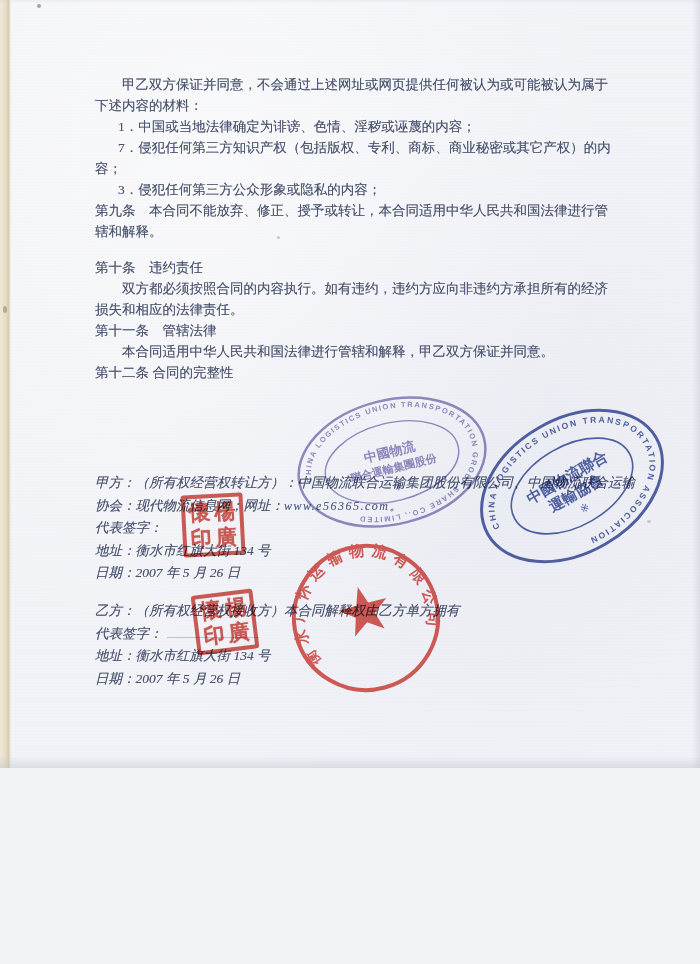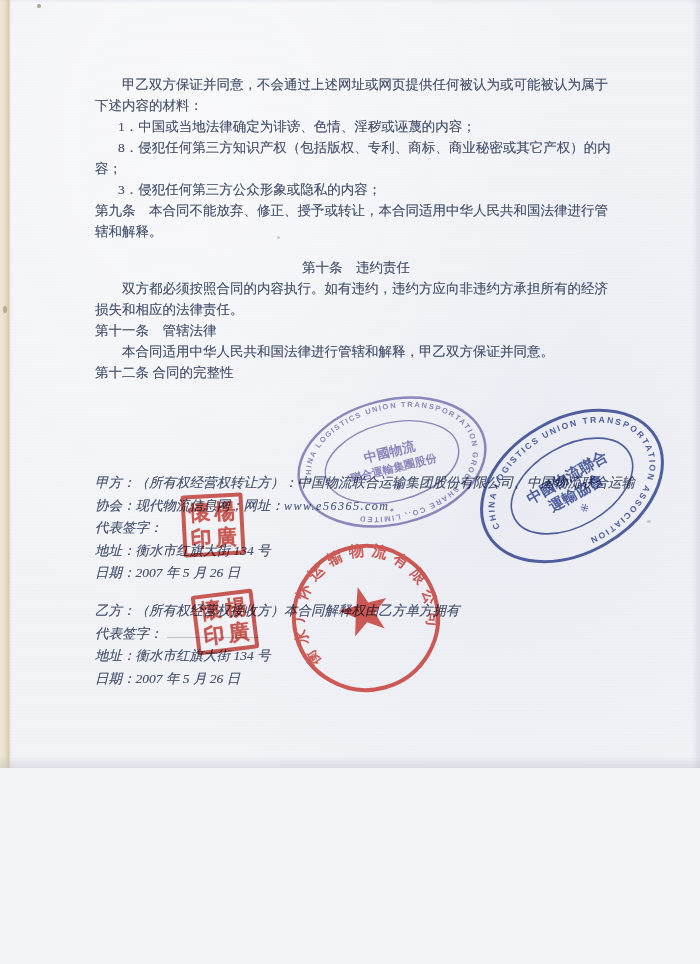--- a/index.html
+++ b/index.html
@@ -30,21 +30,21 @@
   
   .doc-text{
     position:absolute;left:95px;top:74px;width:522px;
     font-size:13.5px;line-height:21px;color:#4a5370;
     text-shadow:0 0 .5px rgba(74,83,112,.55);
   }
   .doc-text p{margin:0;}
   .indent{text-indent:27px;}
   .num-item{text-indent:23px;}
   .gap-sm{margin-top:9px !important;}
-  .gap-md{margin-top:15px !important;text-align:center;}
+  .gap-md{margin-top:15px !important;}
 
   .sig-block{
     position:absolute;left:95px;width:565px;
     font-size:13.5px;line-height:22.5px;color:#4a5370;
     text-shadow:0 0 .5px rgba(74,83,112,.55);
   }
   .party-a{top:472px;}
   .party-b{top:600px;}
   .sig-block p{margin:0;font-style:italic;}
   .url{font-size:12px;letter-spacing:1.5px;color:#55618a;}
@@ -84,21 +84,21 @@
   <div class="edge-bottom"></div>
   <div class="edge-top"></div>
   <div class="speck s1"></div>
   <div class="speck s2"></div>
   <div class="speck s3"></div>
   <div class="speck s4"></div>
 
   <div class="doc-text">
     <p class="indent">甲乙双方保证并同意，不会通过上述网址或网页提供任何被认为或可能被认为属于下述内容的材料：</p>
     <p class="num-item">1．中国或当地法律确定为诽谤、色情、淫秽或诬蔑的内容；</p>
-    <p class="num-item">8．侵犯任何第三方知识产权（包括版权、专利、商标、商业秘密或其它产权）的内容；</p>
+    <p class="num-item">7．侵犯任何第三方知识产权（包括版权、专利、商标、商业秘密或其它产权）的内容；</p>
     <p class="num-item">3．侵犯任何第三方公众形象或隐私的内容；</p>
     <p>第九条　本合同不能放弃、修正、授予或转让，本合同适用中华人民共和国法律进行管辖和解释。</p>
     <p class="gap-md">第十条　违约责任</p>
     <p class="indent">双方都必须按照合同的内容执行。如有违约，违约方应向非违约方承担所有的经济损失和相应的法律责任。</p>
     <p>第十一条　管辖法律</p>
     <p class="indent">本合同适用中华人民共和国法律进行管辖和解释，甲乙双方保证并同意。</p>
     <p>第十二条 合同的完整性</p>
   </div>
 
   <div class="sig-block party-a">

